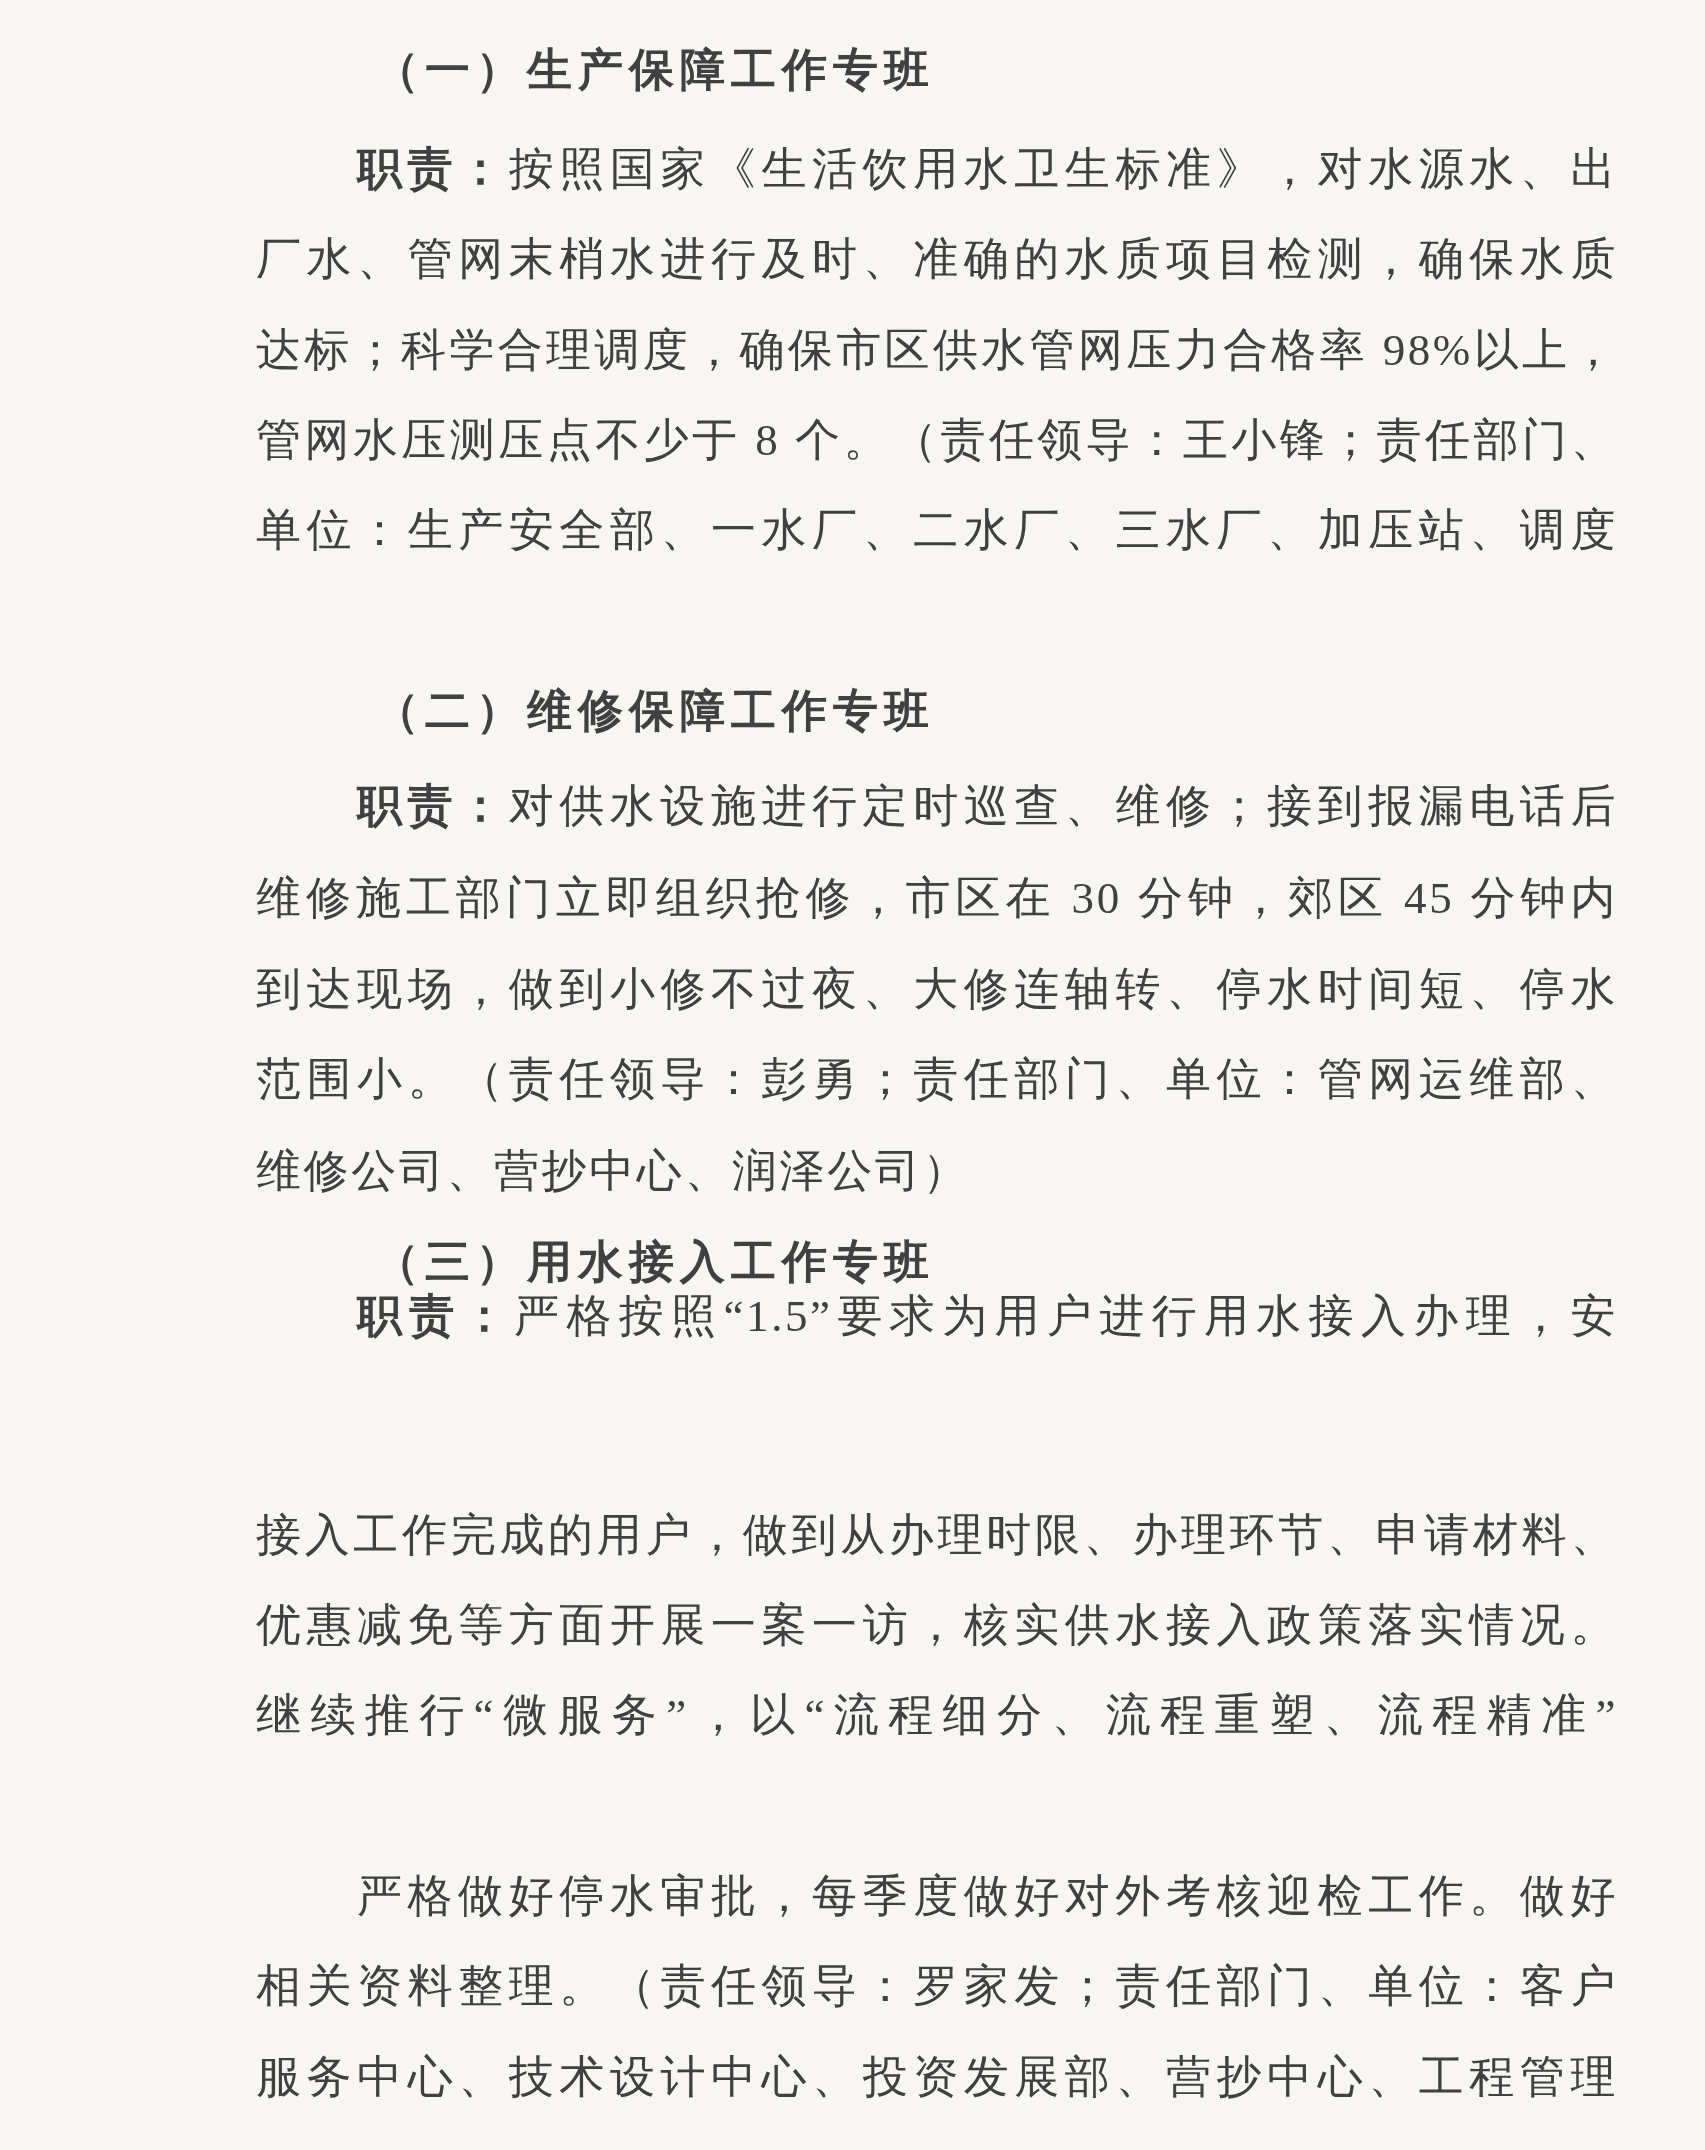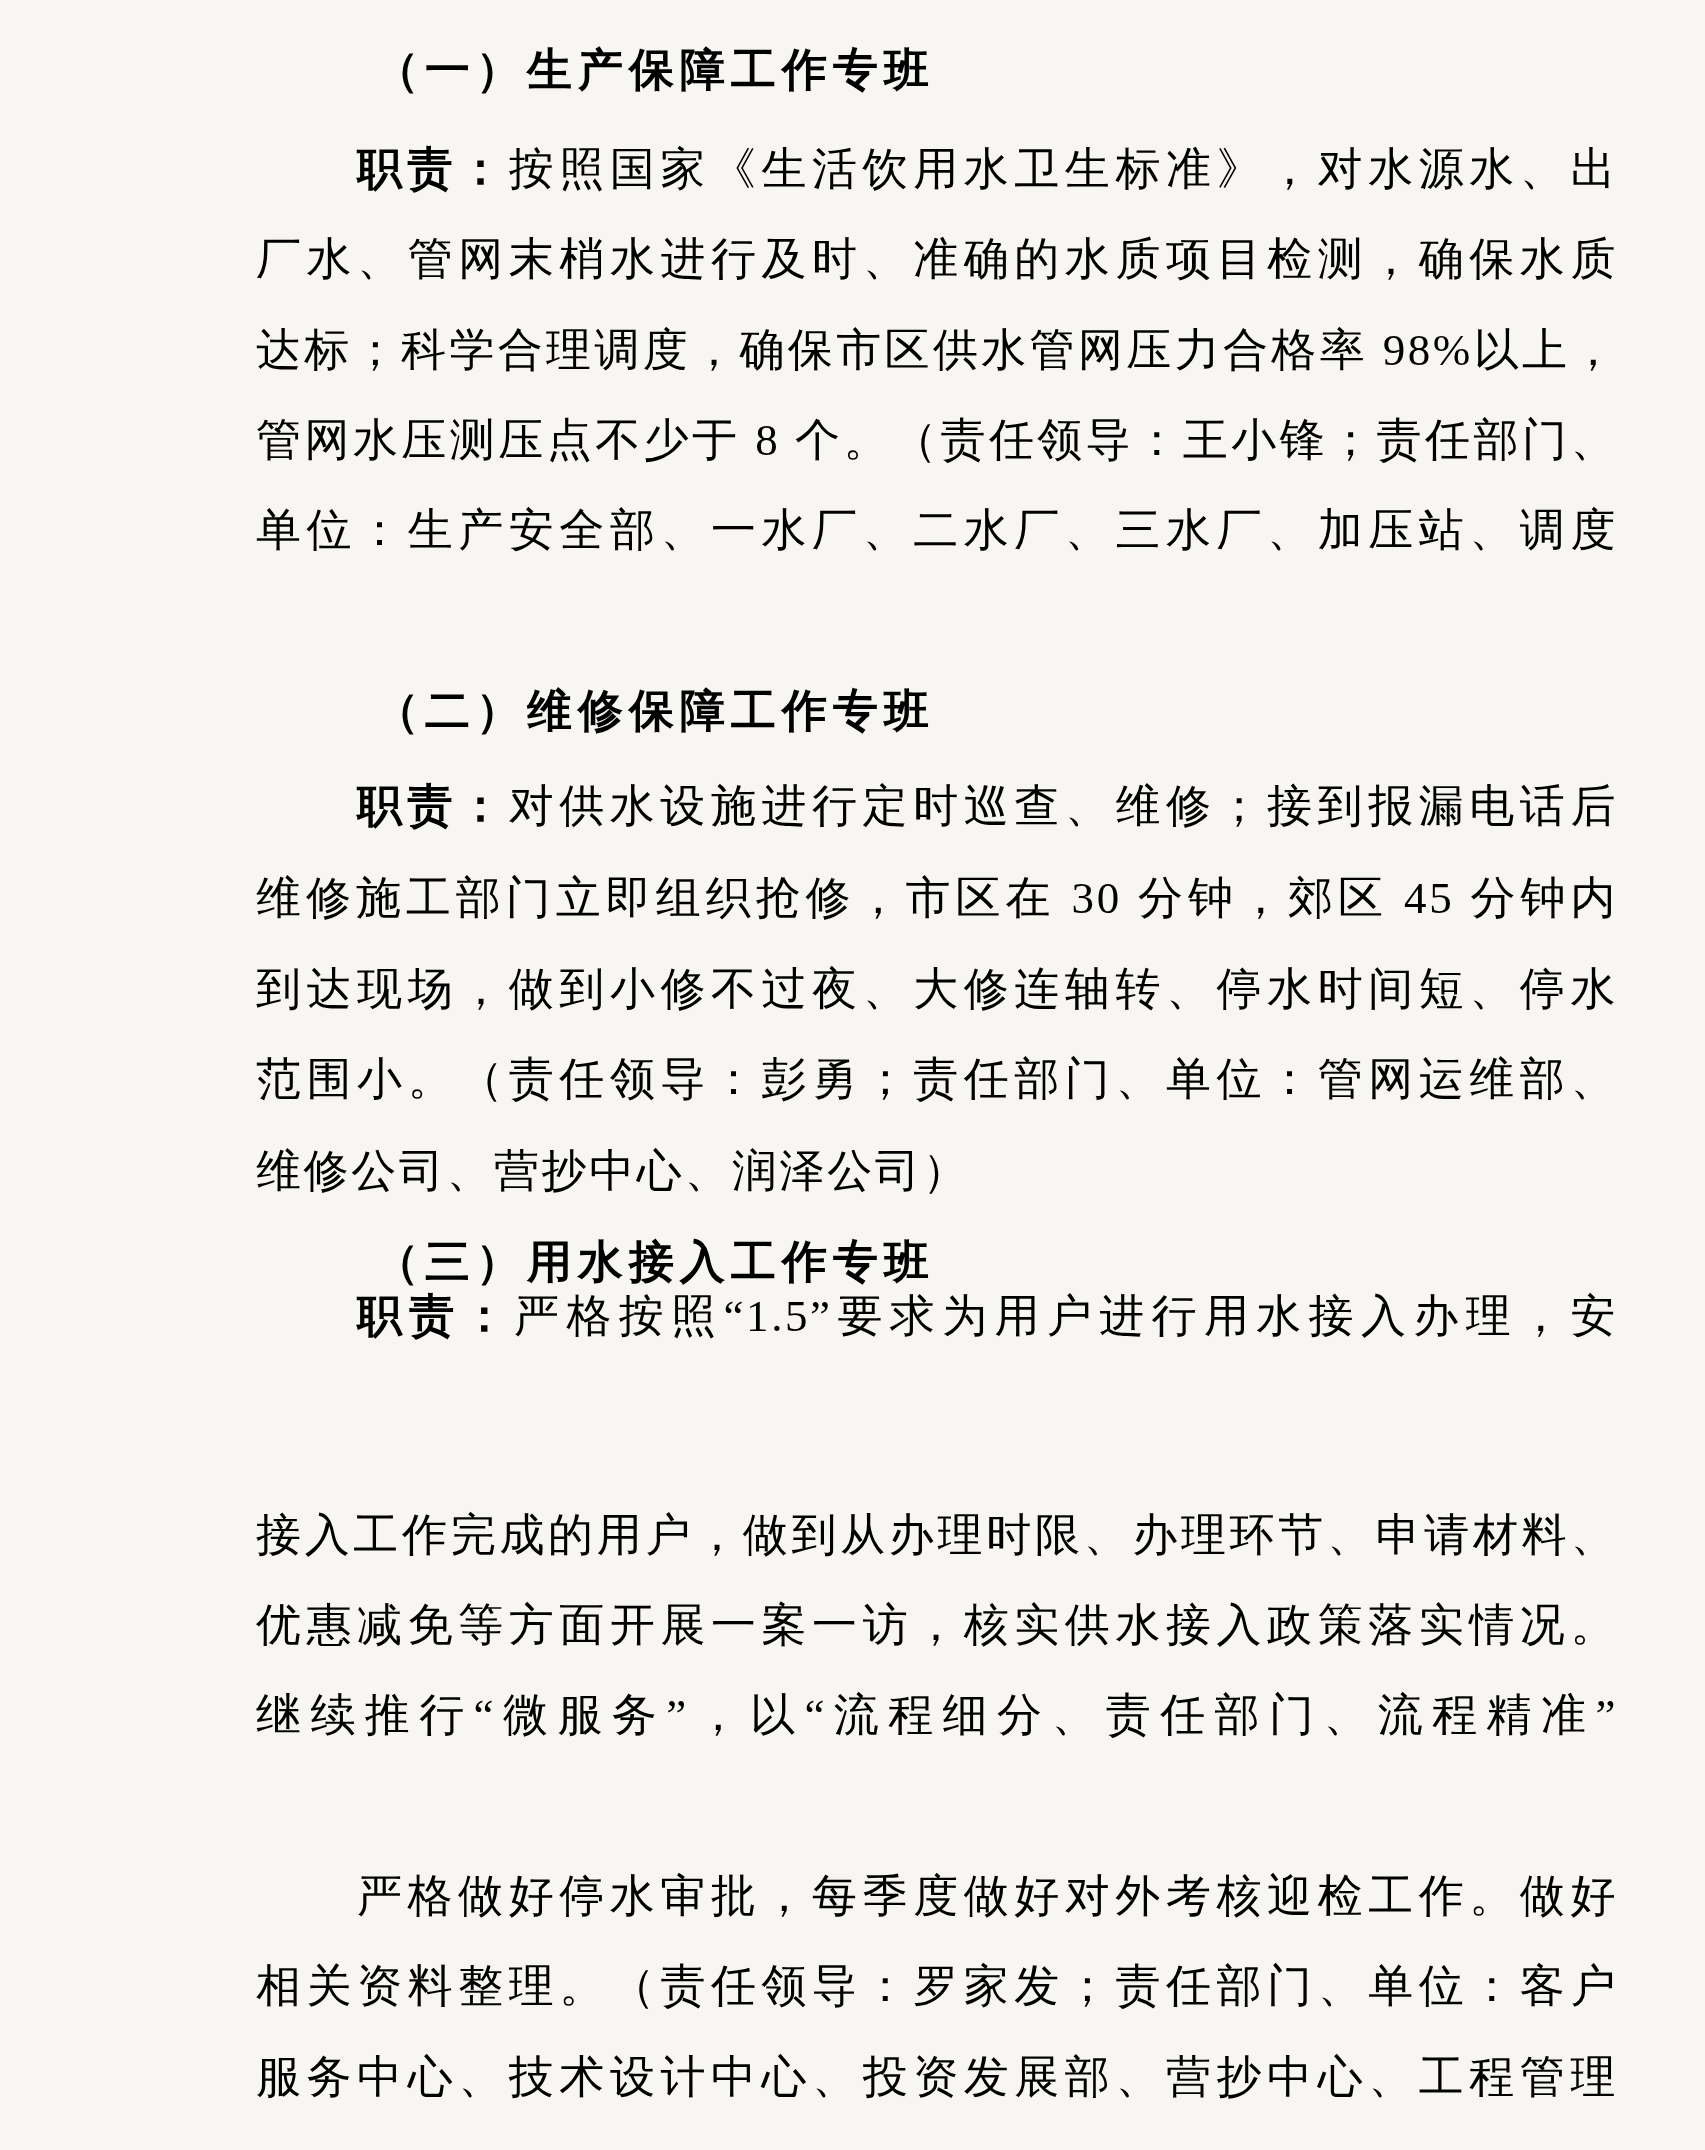--- a/index.html
+++ b/index.html
@@ -7,21 +7,21 @@
     position:relative;width:1706px;height:2414px;
     background:#f8f6f2;
     font-family:"Liberation Serif", serif;
     color:#1b1b1b;
     overflow:hidden;
   }
   .line{
     position:absolute;left:256px;width:1362px;
     font-size:45px;line-height:1.2;letter-spacing:2.6px;
     text-align:justify;text-align-last:justify;text-justify:inter-character;
-    color:#000000;
+    color:#404040;
   }
   .i{text-indent:101px;}
   .e{text-align-last:left;}
   .h{
     left:374px;width:auto;text-align:left;text-align-last:auto;
     letter-spacing:6px;font-weight:600;
   }
   .bl{
     font-family:Liberation Sans, sans-serif;
     font-weight:700;
@@ -46,19 +46,19 @@
   <div class="line" style="top:871px"><span>维修施工部门立即组织抢修，市区在 30 分钟，郊区 45 分钟内</span></div>
   <div class="line" style="top:962px"><span>到达现场，做到小修不过夜、大修连轴转、停水时间短、停水</span></div>
   <div class="line" style="top:1052px"><span>范围小。（责任领导：彭勇；责任部门、单位：管网运维部、</span></div>
   <div class="line e" style="top:1144px"><span>维修公司、营抄中心、润泽公司）</span></div>
 
   <div class="line h" style="top:1235px"><span>（三）用水接入工作专班</span></div>
 
   <div class="line i" style="top:1289px"><span class="bl">职责：</span><span>严格按照“1.5”要求为用户进行用水接入办理，安</span></div>
   <div class="line" style="top:1508px"><span>接入工作完成的用户，做到从办理时限、办理环节、申请材料、</span></div>
   <div class="line" style="top:1598px"><span>优惠减免等方面开展一案一访，核实供水接入政策落实情况。</span></div>
-  <div class="line" style="top:1688px"><span>继续推行“微服务”，以“流程细分、责任部门、流程精准”</span></div>
+  <div class="line" style="top:1688px"><span>继续推行“微服务”，以“流程细分、流程重塑、流程精准”</span></div>
   <div class="line" style="top:1959px"><span>相关资料整理。（责任领导：罗家发；责任部门、单位：客户</span></div>
   <div class="line i" style="top:1869px"><span>严格做好停水审批，每季度做好对外考核迎检工作。做好</span></div>
   <div class="line" style="top:2050px"><span>服务中心、技术设计中心、投资发展部、营抄中心、工程管理</span></div>
 
 </div>
 
 
 </body></html>

